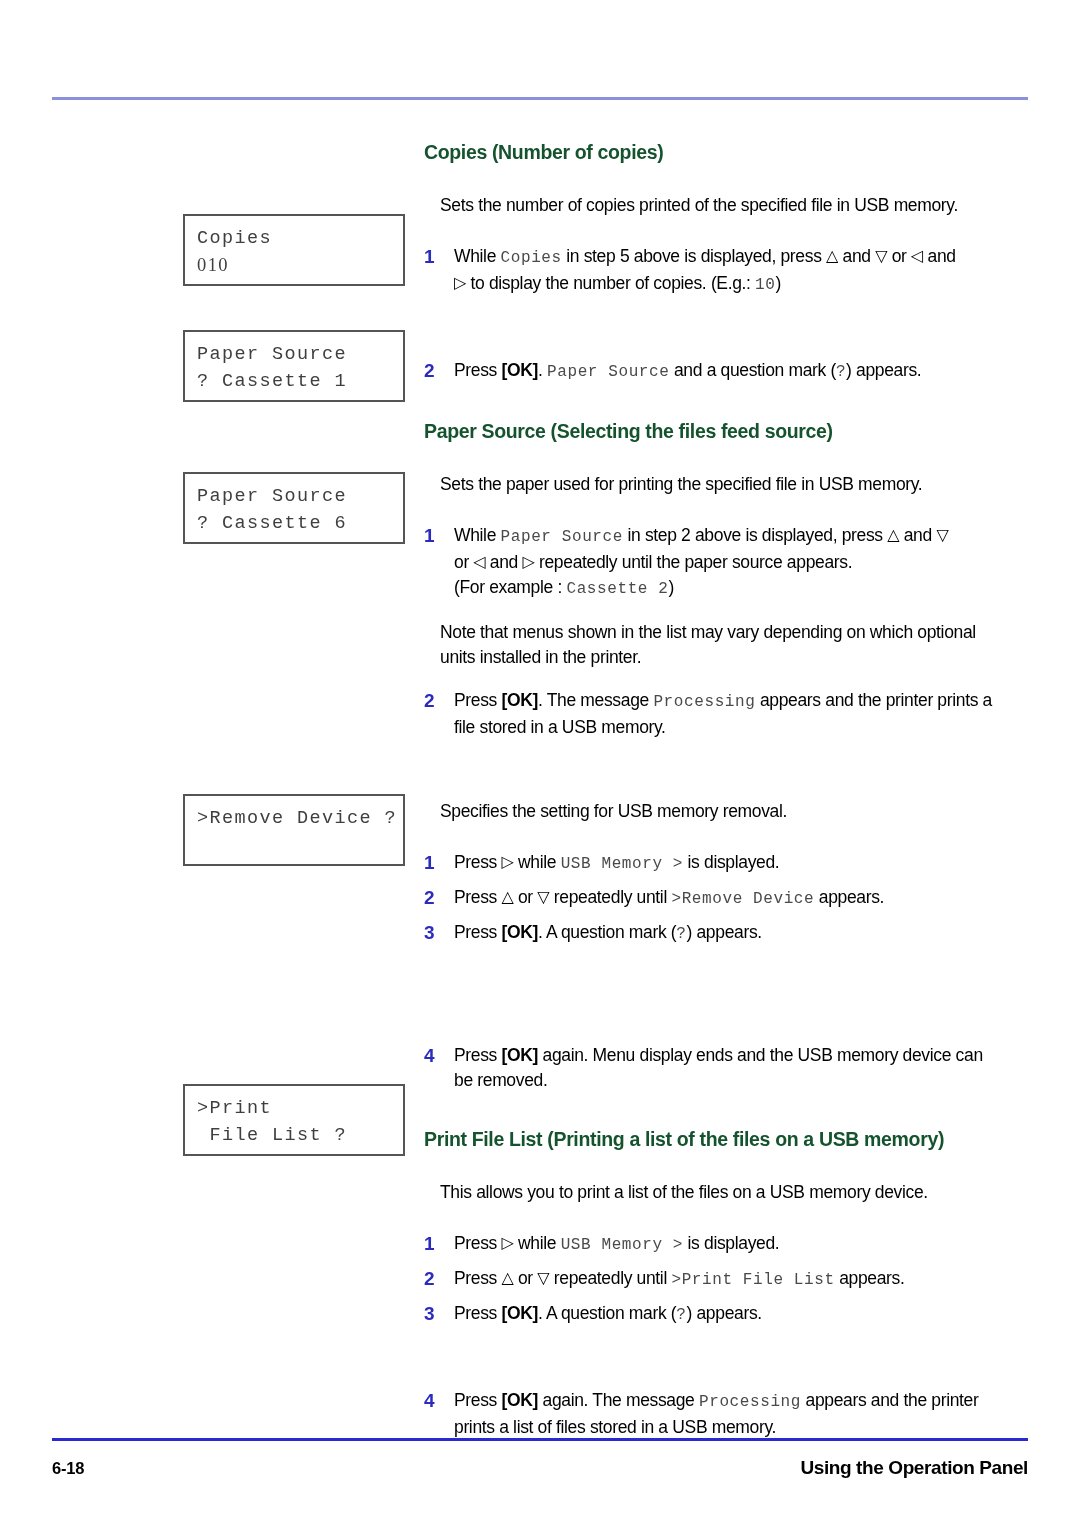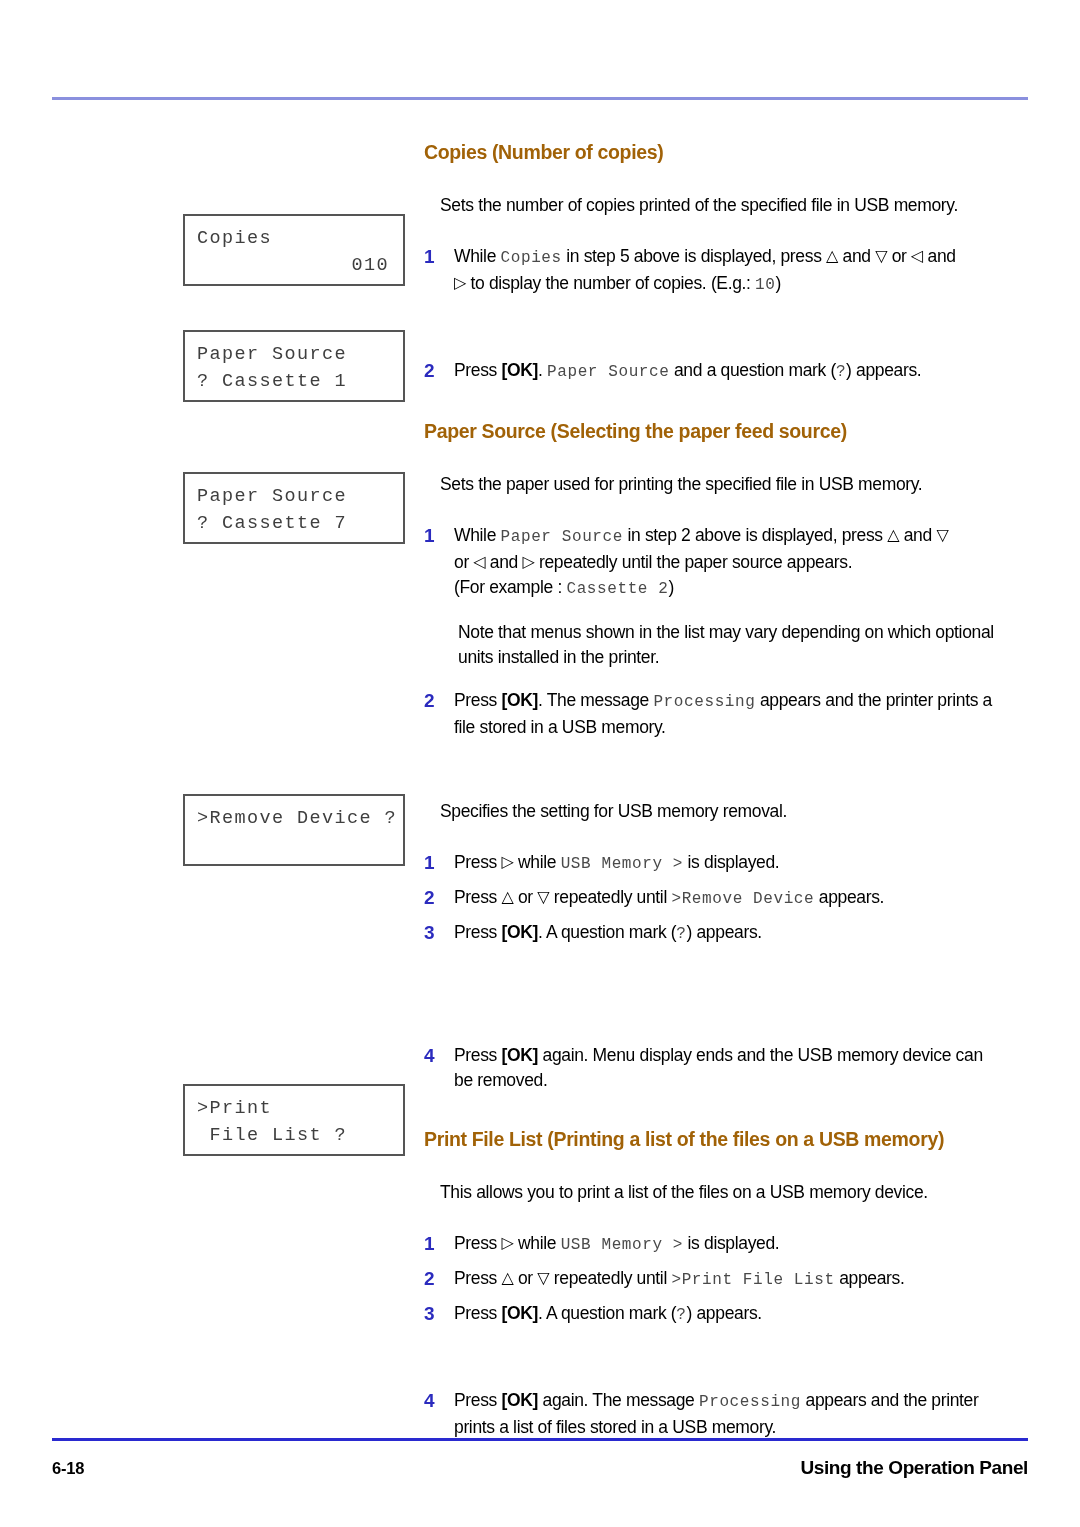--- a/index.html
+++ b/index.html
@@ -79,42 +79,43 @@
     letter-spacing: 1.4px;
     padding: 9px 12px 0 12px;
     box-sizing: border-box;
   }
   .lcd-line {
     height: 27px;
     line-height: 27px;
     white-space: pre;
   }
   .lcd-line.right {
-    text-align: right;
+    text-align: left;
     padding-right: 2px;
+    font-family: Liberation Serif, serif;
   }
 
   #lcd-copies       { top: 214px; }
   #lcd-paper-src-1  { top: 330px; }
   #lcd-paper-src-2  { top: 472px; }
   #lcd-remove-dev   { top: 794px; }
   #lcd-print-list   { top: 1084px; }
 
   
   .content {
     position: absolute;
     left: 424px;
     top: 140px;
     width: 570px;
   }
 
   h2.section-heading {
     font-size: 19.5px;
     font-weight: bold;
-    color: #a16207;
+    color: #14532d;
     margin: 0;
     letter-spacing: -0.35px;
     line-height: 24px;
   }
 
   p.intro {
     font-size: 17.5px;
     line-height: 22px;
     margin: 16px;
     letter-spacing: -0.35px;
@@ -138,21 +139,21 @@
     font-size: 17.5px;
     line-height: 25px;
     letter-spacing: -0.35px;
     flex: 1 1 auto;
     color: #000;
   }
   .note-body {
     font-size: 17.5px;
     line-height: 25px;
     letter-spacing: -0.35px;
-    margin-left: 34px;
+    margin-left: 16px;
     color: #000;
   }
 
   .mono {
     font-family: "Liberation Mono", "DejaVu Sans Mono", monospace;
     font-size: 16px;
     color: #4a4a4a;
     letter-spacing: 0.6px;
   }
   .bold { font-weight: bold; }
@@ -184,21 +185,21 @@
     <div class="lcd-line right">010</div>
   </div>
 
   <div class="lcd" id="lcd-paper-src-1">
     <div class="lcd-line">Paper Source</div>
     <div class="lcd-line">? Cassette 1</div>
   </div>
 
   <div class="lcd" id="lcd-paper-src-2">
     <div class="lcd-line">Paper Source</div>
-    <div class="lcd-line">? Cassette 7</div>
+    <div class="lcd-line">? Cassette 6</div>
   </div>
 
   <div class="lcd" id="lcd-remove-dev">
     <div class="lcd-line">&gt;Remove Device ?</div>
     <div class="lcd-line"></div>
   </div>
 
   <div class="lcd" id="lcd-print-list">
     <div class="lcd-line">&gt;Print</div>
     <div class="lcd-line"> File List ?</div>
@@ -218,21 +219,21 @@
 
     <div class="sp-60"></div>
 
     <div class="step">
       <div class="step-num">2</div>
       <div class="step-body"><span>Press </span><span class="bold">[OK]</span><span>. </span><span class="mono">Paper Source</span><span> and a question mark (</span><span class="mono">?</span><span>) appears.</span></div>
     </div>
 
     <div class="sp-34"></div>
 
-    <h2 class="section-heading">Paper Source (Selecting the paper feed source)</h2>
+    <h2 class="section-heading">Paper Source (Selecting the files feed source)</h2>
     <div class="sp-14"></div>
     <p class="intro">Sets the paper used for printing the specified file in USB memory.</p>
     <div class="sp-12"></div>
 
     <div class="step">
       <div class="step-num">1</div>
       <div class="step-body"><span>While </span><span class="mono">Paper Source</span><span> in step 2 above is displayed, press </span><span class="tri">△</span><span> and </span><span class="tri">▽</span><br><span>or </span><span class="tri">◁</span><span> and </span><span class="tri">▷</span><span> repeatedly until the paper source appears.</span><br><span>(For example : </span><span class="mono">Cassette 2</span><span>)</span></div>
     </div>
 
     <div class="sp-18"></div>

